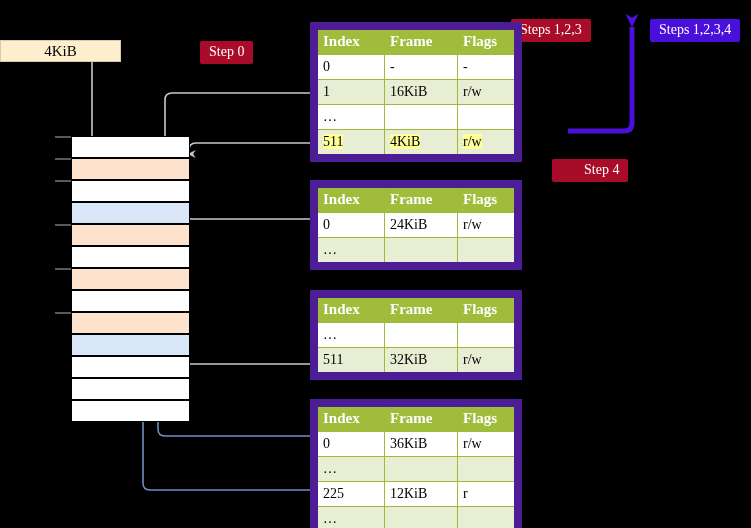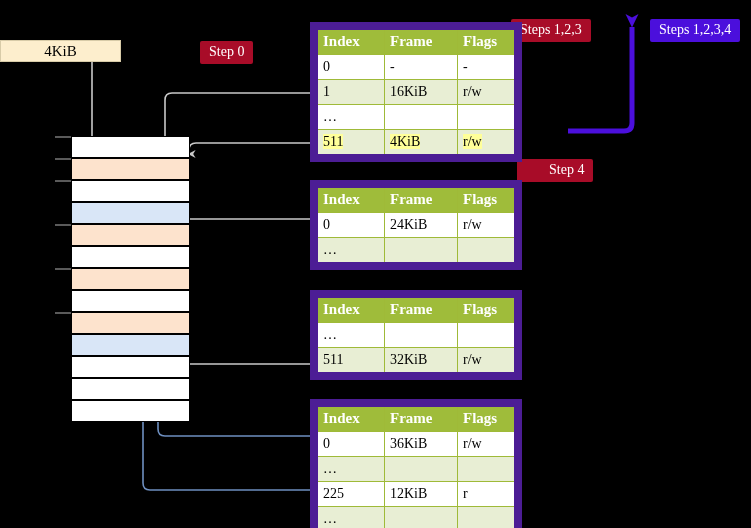--- a/index.html
+++ b/index.html
@@ -106,21 +106,21 @@
 
   <div class="badge red" style="left:200px;top:41px;">
     <span>Step 0</span>
   </div>
   <div class="badge red" style="left:511px;top:19px;">
     <span>Steps 1,2,3</span>
   </div>
   <div class="badge violet" style="left:650px;top:19px;">
     <span>Steps 1,2,3,4</span>
   </div>
-  <div class="badge red" style="left:517px;top:159px;padding-left:32px;">
+  <div class="badge red" style="left:552px;top:159px;padding-left:32px;">
     <span>Step 4</span>
   </div>
 
   <div class="memgrid" id="memgrid" style="left:71px;top:136px;width:119px;height:287px;">
       <div class="memrow white" style="top: 0px; width: 119px; height: 22px;"></div>
       <div class="memrow peach" style="top: 22px; width: 119px; height: 22px;"></div>
       <div class="memrow white" style="top: 44px; width: 119px; height: 22px;"></div>
       <div class="memrow blue" style="top: 66px; width: 119px; height: 22px;"></div>
       <div class="memrow peach" style="top: 88px; width: 119px; height: 22px;"></div>
       <div class="memrow white" style="top: 110px; width: 119px; height: 22px;"></div>

